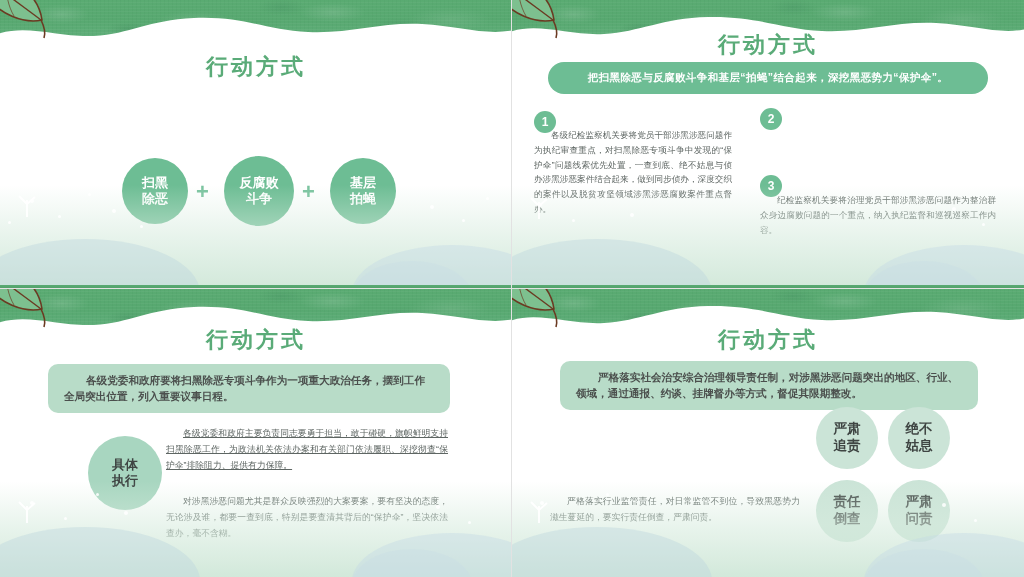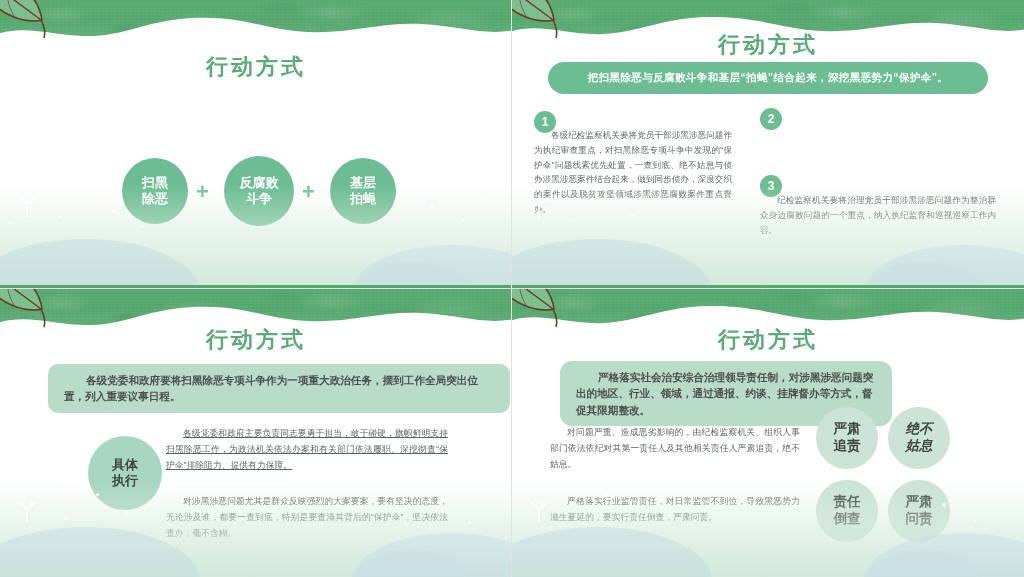--- a/index.html
+++ b/index.html
@@ -239,21 +239,21 @@
     </svg>
     <svg class="leaf" viewBox="0 0 66 52">
       <path d="M-6,-12 C18,-12 44,2 48,30 C30,34 4,24 -6,6 Z" fill="#7dc08f" stroke="#6b3a22" stroke-width="1.6"></path>
       <path d="M-6,-10 C14,6 34,20 47,30" stroke="#6b3a22" stroke-width="1.4" fill="none"></path>
       <path d="M47,30 C50,36 52,42 50,48" stroke="#6b3a22" stroke-width="1.6" fill="none"></path>
       <path d="M12,-8 C12,4 14,16 20,26" stroke="#6b3a22" stroke-width="1" fill="none" opacity=".7"></path>
     </svg>
 
     <div class="title t-c">行动方式</div>
 
-    <div class="banner pale" style="left:48px;top:75px;width:462px;">各级党委和政府要将扫黑除恶专项斗争作为一项重大政治任务，摆到工作全局突出位置，列入重要议事日程。</div>
+    <div class="banner pale" style="left:48px;top:75px;width:402px;">各级党委和政府要将扫黑除恶专项斗争作为一项重大政治任务，摆到工作全局突出位置，列入重要议事日程。</div>
 
     <div class="circle mint" style="left:88px;top:147px;width:74px;height:74px;">
       <span>
         <span>具体</span><br><span>执行</span>
       </span>
     </div>
 
     <div class="para b" style="left:166px;top:137px;width:282px;text-decoration:underline;">各级党委和政府主要负责同志要勇于担当，敢于碰硬，旗帜鲜明支持扫黑除恶工作，为政法机关依法办案和有关部门依法履职、深挖彻查“保护伞”排除阻力、提供有力保障。</div>
     <div class="para b" style="left:166px;top:205px;width:282px;">对涉黑涉恶问题尤其是群众反映强烈的大案要案，要有坚决的态度，无论涉及谁，都要一查到底，特别是要查清其背后的“保护伞”，坚决依法查办，毫不含糊。</div>
 
@@ -282,31 +282,30 @@
     </svg>
     <svg class="leaf" viewBox="0 0 66 52">
       <path d="M-6,-12 C18,-12 44,2 48,30 C30,34 4,24 -6,6 Z" fill="#7dc08f" stroke="#6b3a22" stroke-width="1.6"></path>
       <path d="M-6,-10 C14,6 34,20 47,30" stroke="#6b3a22" stroke-width="1.4" fill="none"></path>
       <path d="M47,30 C50,36 52,42 50,48" stroke="#6b3a22" stroke-width="1.6" fill="none"></path>
       <path d="M12,-8 C12,4 14,16 20,26" stroke="#6b3a22" stroke-width="1" fill="none" opacity=".7"></path>
     </svg>
 
     <div class="title t-c">行动方式</div>
 
-    <div class="banner pale" style="left:48px;top:72px;width:332px;border-radius:12px;">严格落实社会治安综合治理领导责任制，对涉黑涉恶问题突出的地区、行业、领域，通过通报、约谈、挂牌督办等方式，督促其限期整改。</div>
-
-    <div class="para b" style="left:38px;top:136px;width:250px;">对问题严重、造成恶劣影响的，由纪检监察机关、组织人事部门依法依纪对其第一责任人及其他相关责任人严肃追责，绝不姑息。</div>
+    <div class="banner pale" style="left:48px;top:72px;width:418px;">严格落实社会治安综合治理领导责任制，对涉黑涉恶问题突出的地区、行业、领域，通过通报、约谈、挂牌督办等方式，督促其限期整改。</div>
+
     <div class="para b" style="left:38px;top:205px;width:250px;">严格落实行业监管责任，对日常监管不到位，导致黑恶势力滋生蔓延的，要实行责任倒查，严肃问责。</div>
 
     <div class="circle pale" style="left:304px;top:118px;width:62px;height:62px;">
       <span>
         <span>严肃</span><br><span>追责</span>
       </span>
     </div>
-    <div class="circle pale" style="left:376px;top:118px;width:62px;height:62px;font-style:italic;">
+    <div class="circle pale" style="left:376px;top:118px;width:62px;height:62px;">
       <span>
         <span>绝不</span><br><span>姑息</span>
       </span>
     </div>
     <div class="circle pale" style="left:304px;top:191px;width:62px;height:62px;">
       <span>
         <span>责任</span><br><span>倒查</span>
       </span>
     </div>
     <div class="circle pale" style="left:376px;top:191px;width:62px;height:62px;">

